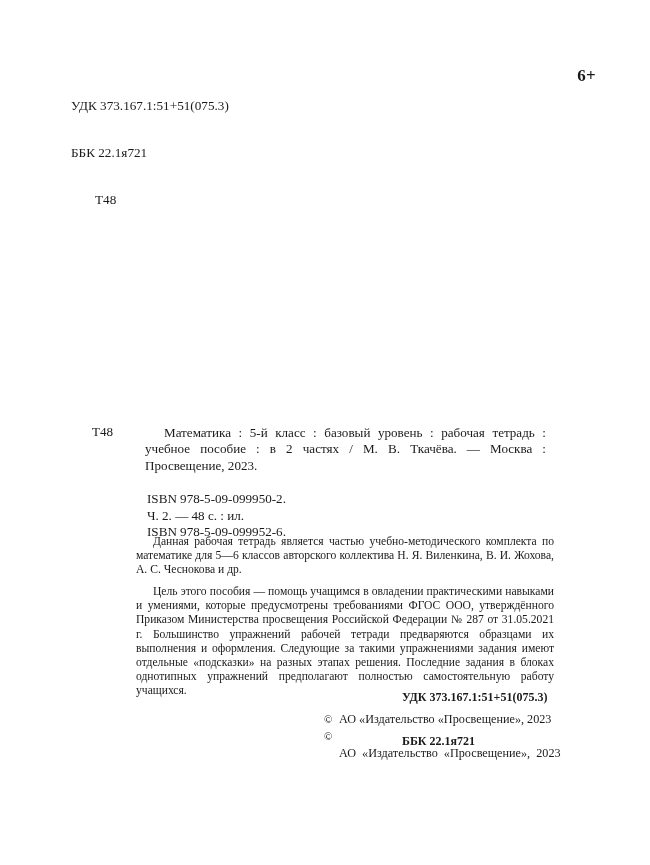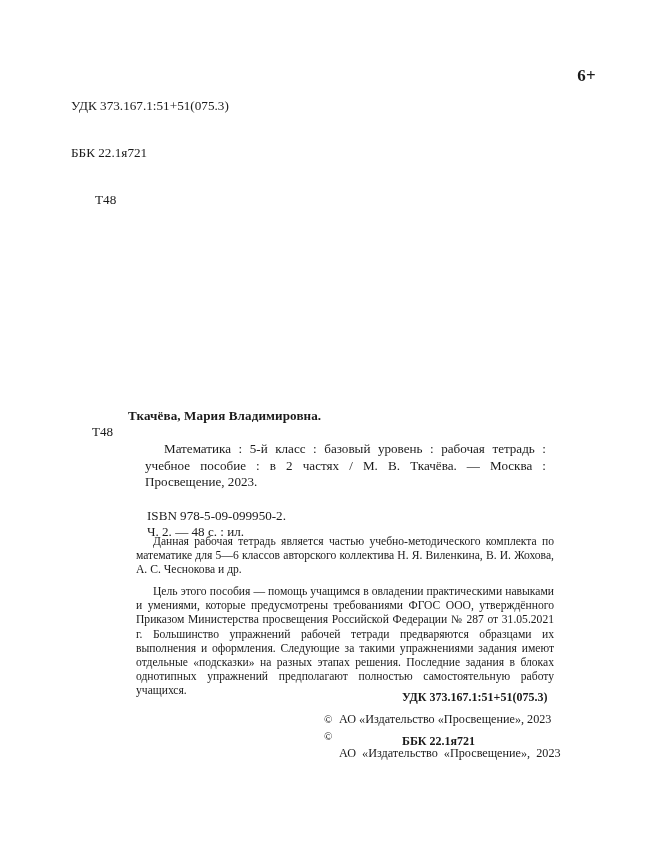--- a/index.html
+++ b/index.html
@@ -151,24 +151,24 @@
     <div class="top-line">УДК 373.167.1:51+51(075.3)</div>
     <div class="top-line">ББК 22.1я721</div>
     <div class="top-line top-t48">Т48</div>
   </div>
 
   <div class="age-mark">6+</div>
 
   <div class="record">
     <div class="record-index">Т48</div>
     <div class="record-body">
-      <div class="author-line">Ткачёва, Мария Владимировна.</div>
       <p class="title-para">Математика : 5-й класс : базовый уровень : рабочая тетрадь : учебное пособие : в 2 частях / М. В. Ткачёва. — Москва : Просвещение, 2023.</p>
       <div class="isbn-line">ISBN 978-5-09-099950-2.</div>
       <div class="isbn-line">Ч. 2. — 48 с. : ил.</div>
+      <div class="isbn-line">ISBN 978-5-09-099952-6.</div>
     </div>
   </div>
 
   <div class="annotation">
     <p>Данная рабочая тетрадь является частью учебно-методического комплекта по математике для 5—6 классов авторского коллектива Н. Я. Виленкина, В. И. Жохова, А. С. Чеснокова и др.</p>
     <p>Цель этого пособия — помощь учащимся в овладении практическими навыками и умениями, которые предусмотрены требованиями ФГОС ООО, утверждённого Приказом Министерства просвещения Российской Федерации № 287 от 31.05.2021 г. Большинство упражнений рабочей тетради предваряются образцами их выполнения и оформления. Следующие за такими упражнениями задания имеют отдельные «подсказки» на разных этапах решения. Последние задания в блоках однотипных упражнений предполагают полностью самостоятельную работу учащихся.</p>
   </div>
 
   <div class="udc-repeat">
     <div>УДК 373.167.1:51+51(075.3)</div>

